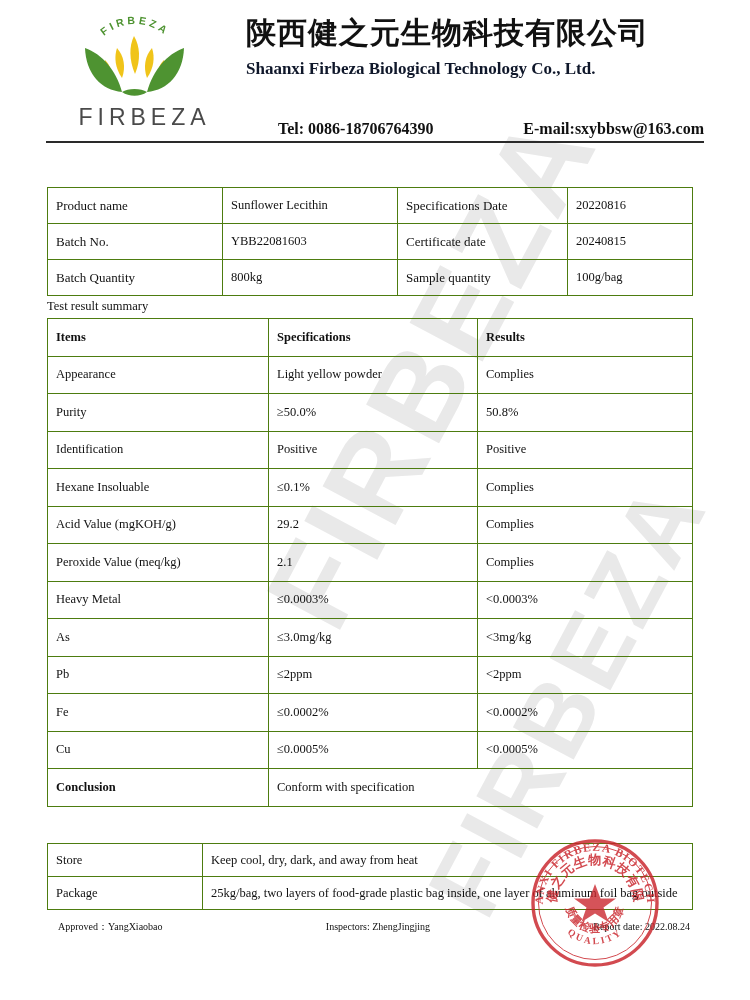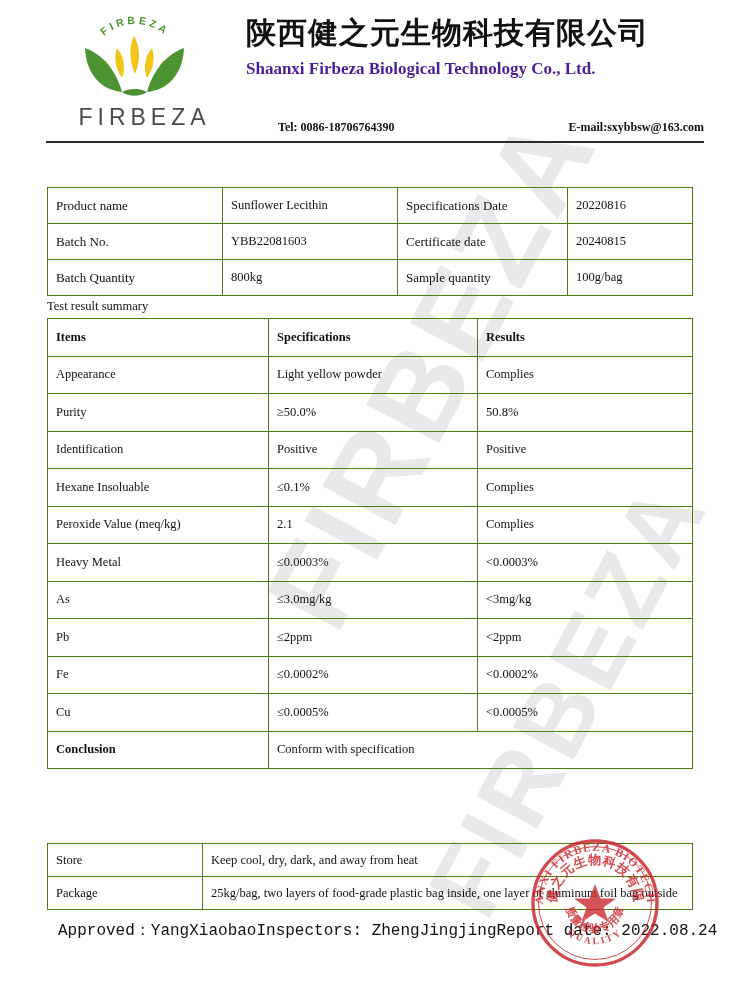--- a/index.html
+++ b/index.html
@@ -97,33 +97,33 @@
     font-weight: 700;
     letter-spacing: 1px;
     color: #111;
     line-height: 1.25;
     white-space: nowrap;
   }
   .company-en {
     font-family: "Liberation Serif", serif;
     font-size: 17px;
     font-weight: 600;
-    color: #4c1d95;
+    color: #0f172a;
     margin-top: 7px;
     white-space: nowrap;
   }
   .contact-row {
     position: absolute;
     left: 232px;
     top: 112px;
     width: 426px;
     display: flex;
     justify-content: space-between;
     font-family: "Liberation Serif", serif;
-    font-size: 12px;
+    font-size: 16px;
     font-weight: 700;
     color: #111;
   }
 
   .header-rule {
     position: absolute;
     left: 46px;
     top: 141px;
     width: 658px;
     height: 0;
@@ -202,22 +202,22 @@
 
   
   .sign-row {
     position: absolute;
     left: 58px;
     top: 920px;
     width: 632px;
     display: flex;
     justify-content: space-between;
     align-items: baseline;
-    font-family: Liberation Mono, monospace;
-    font-size: 16px;
+    font-family: Liberation Serif, serif;
+    font-size: 10px;
     color: #111;
   }
   .sign-row .cell { white-space: nowrap; }
 
   
   .seal {
     position: absolute;
     left: 530px;
     top: 838px;
     width: 130px;
@@ -334,20 +334,25 @@
           <td>50.8%</td>
         </tr>
         <tr>
           <td>Identification</td>
           <td>Positive</td>
           <td>Positive</td>
         </tr>
         <tr>
           <td>Hexane Insoluable</td>
           <td>≤0.1%</td>
+          <td>Complies</td>
+        </tr>
+        <tr>
+          <td>Acid Value (mgKOH/g)</td>
+          <td>29.2</td>
           <td>Complies</td>
         </tr>
         <tr>
           <td>Peroxide Value (meq/kg)</td>
           <td>2.1</td>
           <td>Complies</td>
         </tr>
         <tr>
           <td>Heavy Metal</td>
           <td>≤0.0003%</td>

